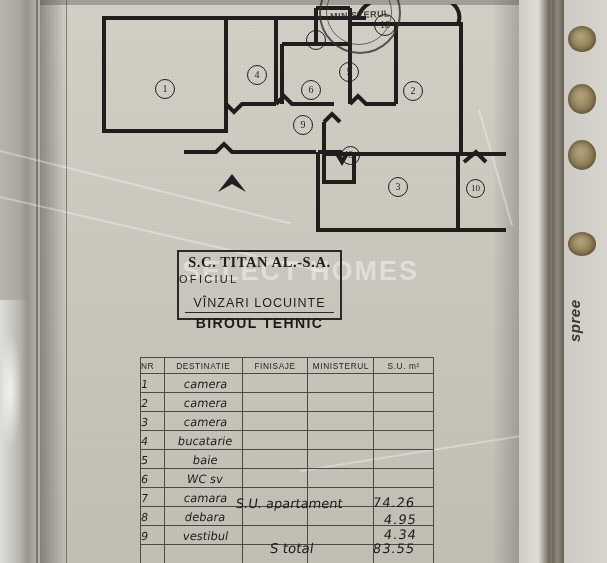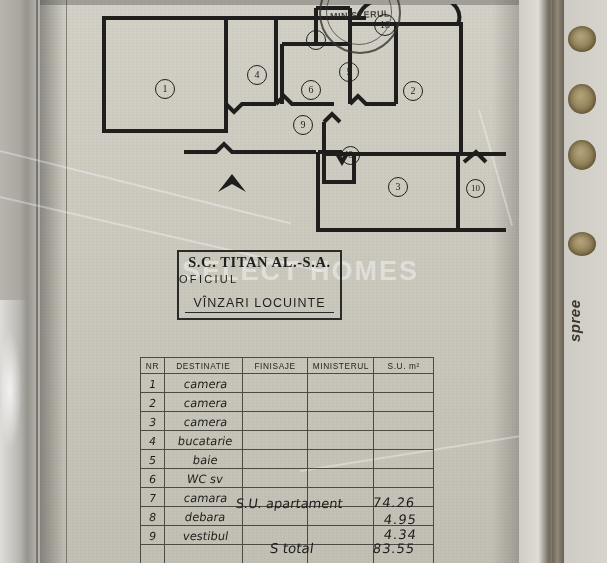--- a/index.html
+++ b/index.html
@@ -80,21 +80,21 @@
 
   
   .watermark{position:absolute;left:182px;top:256px;font-size:27px;letter-spacing:2px;
     color:rgba(255,255,255,.42);font-weight:700;white-space:nowrap;pointer-events:none;}
 
   
   .tbl{position:absolute;left:140px;top:357px;width:294px;
     border-collapse:collapse;background:transparent;}
   .tbl td,.tbl th{border:1px solid #4c4a44;padding:0;height:14.6px;box-sizing:border-box;}
   .tbl th{font-size:8.3px;font-weight:normal;letter-spacing:.6px;color:#242320;height:16px;}
-  .c-nr{width:24px;text-align:center;}
+  .c-nr{width:24px;text-align:left;}
   .c-dest{width:78px;text-align:center;}
   .c-fin{width:66px;}
   .c-pard{width:66px;}
   .c-su{width:60px;text-align:center;}
   .hand{font-family:"DejaVu Sans",sans-serif;font-size:11.5px;color:#1e1d1b;
     transform:skewX(-9deg);display:inline-block;padding-left:4px;}
   .hand.num{padding-left:0;font-size:11px;}
   .hand.val{padding:0;font-size:11.5px;letter-spacing:.5px;}
   .sumrow td{height:19px;}
   .overlay-text{position:absolute;font-family:"DejaVu Sans",sans-serif;color:#1e1d1b;
@@ -196,20 +196,21 @@
     <div class="round-stamp-txt">MINISTERUL</div>
   </div>
 
   <div class="watermark">SELECT HOMES</div>
 
   <div class="stamp">
     <div class="stamp-l1">S.C. TITAN AL.-S.A.</div>
     <div class="stamp-l2">OFICIUL</div>
     <div class="stamp-l3">VÎNZARI LOCUINTE</div>
     <div class="stamp-div"></div>
+    <div class="stamp-l4">BIROUL TEHNIC</div>
   </div>
 
   <table class="tbl">
     <thead>
       <tr>
         <th class="c-nr">NR</th>
         <th class="c-dest">DESTINATIE</th>
         <th class="c-fin">FINISAJE</th>
         <th class="c-pard">MINISTERUL</th>
         <th class="c-su">S.U. m²</th>

